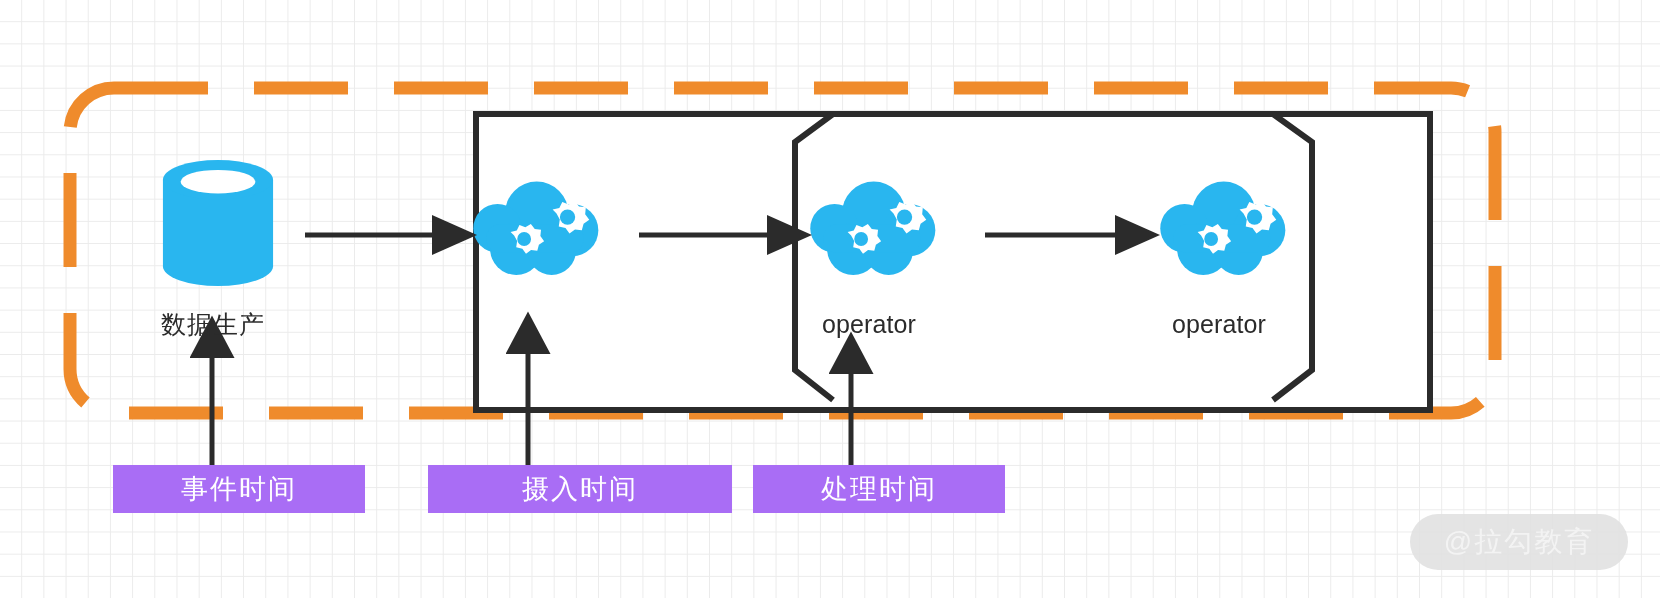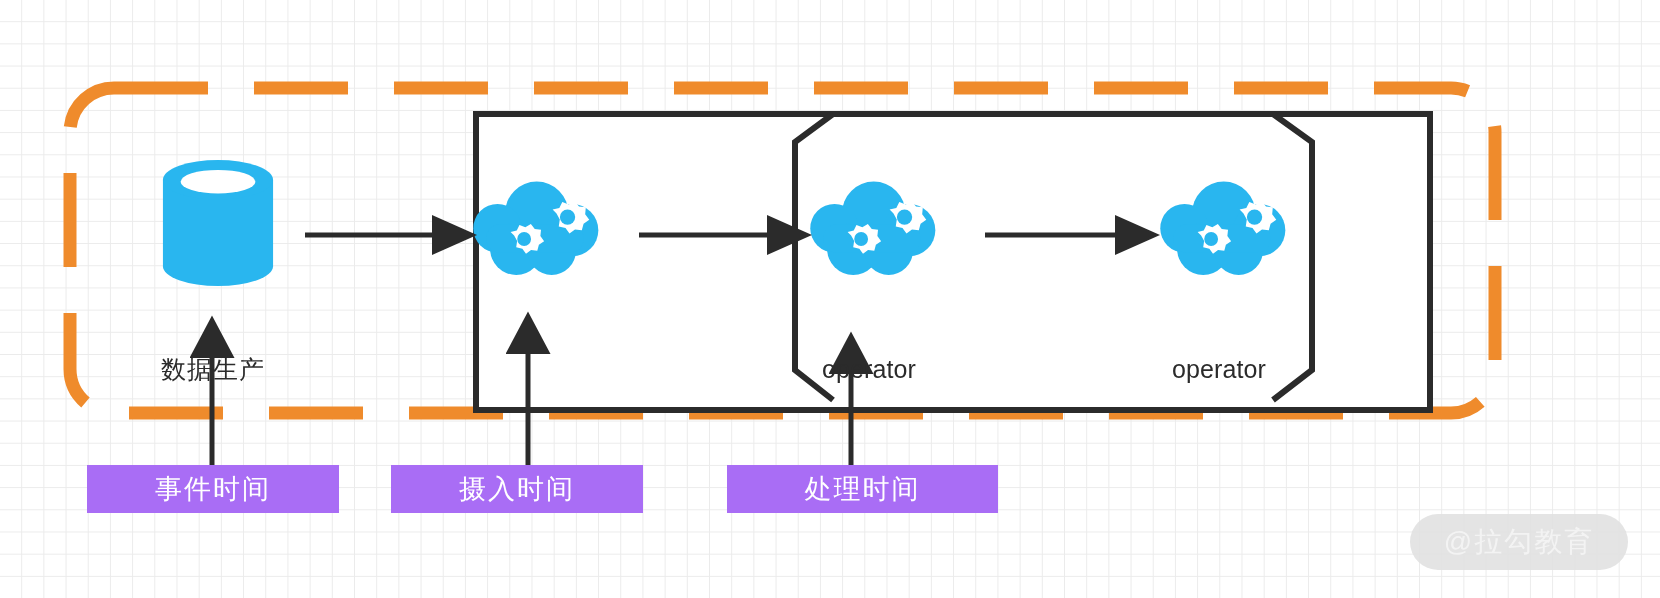--- a/index.html
+++ b/index.html
@@ -29,38 +29,38 @@
     height: 598px;
   }
   .node-caption {
     position: absolute;
     font-family: "Liberation Sans", "DejaVu Sans", sans-serif;
     font-size: 25px;
     color: #2b2b2b;
     white-space: nowrap;
     text-align: center;
     letter-spacing: 0.1px;
-    margin-top: 45px;
   }
   .node-caption.cjk {
     font-size: 25px;
     letter-spacing: 1px;
   }
   .time-label {
     position: absolute;
     background: #a96df5;
     color: #ffffff;
     font-family: "Liberation Sans", "DejaVu Sans", sans-serif;
     font-size: 27px;
     letter-spacing: 2px;
     display: flex;
     align-items: center;
     justify-content: center;
     height: 48px;
     box-sizing: border-box;
+    margin-left: 26px;
   }
   #watermark {
     position: absolute;
     right: 32px;
     bottom: 28px;
     height: 56px;
     min-width: 218px;
     border-radius: 28px;
     background: #e2e2e2;
     display: flex;
@@ -171,19 +171,19 @@
 
   <div class="node-caption cjk" style="left:140px; top:308px; width:146px;">数据生产</div>
 
 
   <div class="node-caption" style="left:793px; top:310px; width:152px;">operator</div>
 
   <div class="node-caption" style="left:1143px; top:310px; width:152px;">operator</div>
 
   <div class="time-label" style="left:87px; top:465px; width:252px;">事件时间</div>
 
-  <div class="time-label" style="left:391px; top:465px; width:252px;">摄入时间</div>
+  <div class="time-label" style="left:402px; top:465px; width:304px;">摄入时间</div>
 
-  <div class="time-label" style="left:727px; top:465px; width:271px;">处理时间</div>
+  <div class="time-label" style="left:727px; top:465px; width:252px;">处理时间</div>
 
   <div id="watermark">@拉勾教育</div>
 
 </div>
 
 </body></html>

